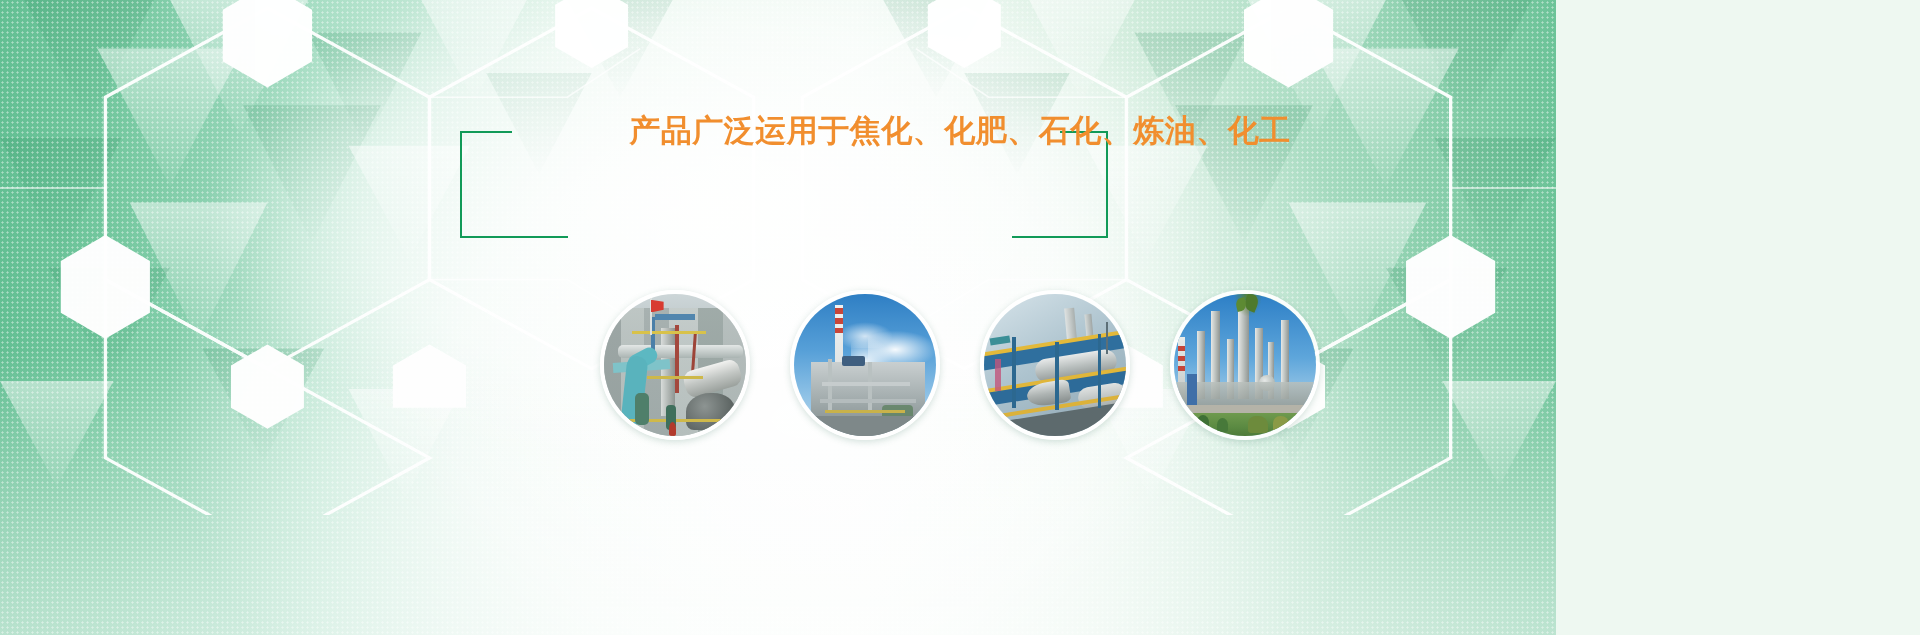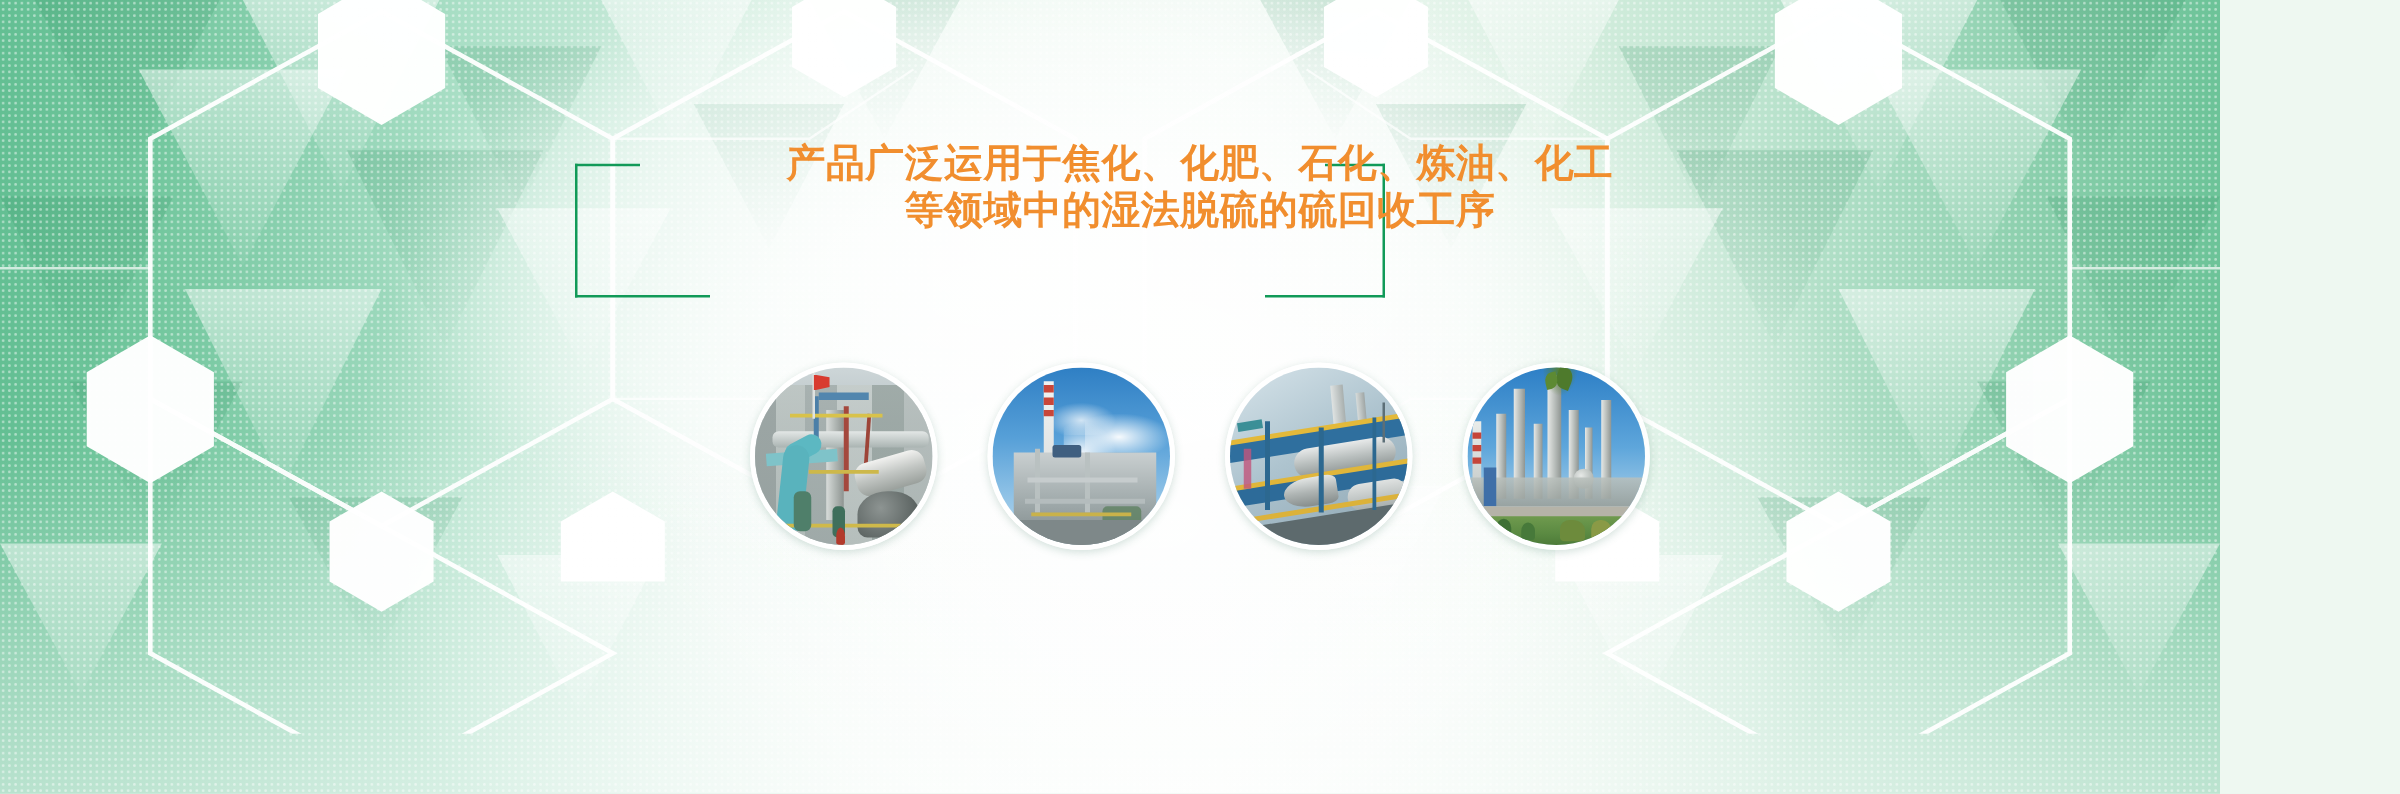--- a/index.html
+++ b/index.html
@@ -6,21 +6,21 @@
   * { margin:0; padding:0; box-sizing:border-box; }
   html,body { width:1920px; height:635px; overflow:hidden; }
   body {
     font-family:"Liberation Sans","DejaVu Sans",sans-serif;
     background:#eef8f1;
   }
 
   
   #stage {
     position:relative;
-    width:1776px; height:635px;
+    width:1556px; height:635px;
     overflow:hidden;
     background:#eaf6ed;
   }
 
   
   .bg-layer { position:absolute; inset:0; pointer-events:none; }
 
   
   #bg-base {
     background:
@@ -357,21 +357,20 @@
       <div class="brk" id="brk-tl-h"></div>
       <div class="brk" id="brk-l-v"></div>
       <div class="brk" id="brk-bl-h"></div>
       <div class="brk" id="brk-tr-h"></div>
       <div class="brk" id="brk-r-v"></div>
       <div class="brk" id="brk-br-h"></div>
     </div>
 
     <div id="headline">
       <span class="hl-line">产品广泛运用于焦化、化肥、石化、炼油、化工</span>
-      <span class="hl-line">等领域中的湿法脱硫的硫回收工序</span>
     </div>
 
 
     <div id="photos">
 
       <div class="photo">
         <div class="scene">
           <div class="p1-sky"></div>
             <div class="p1-mass"></div>
           <div class="p1-col"></div>

